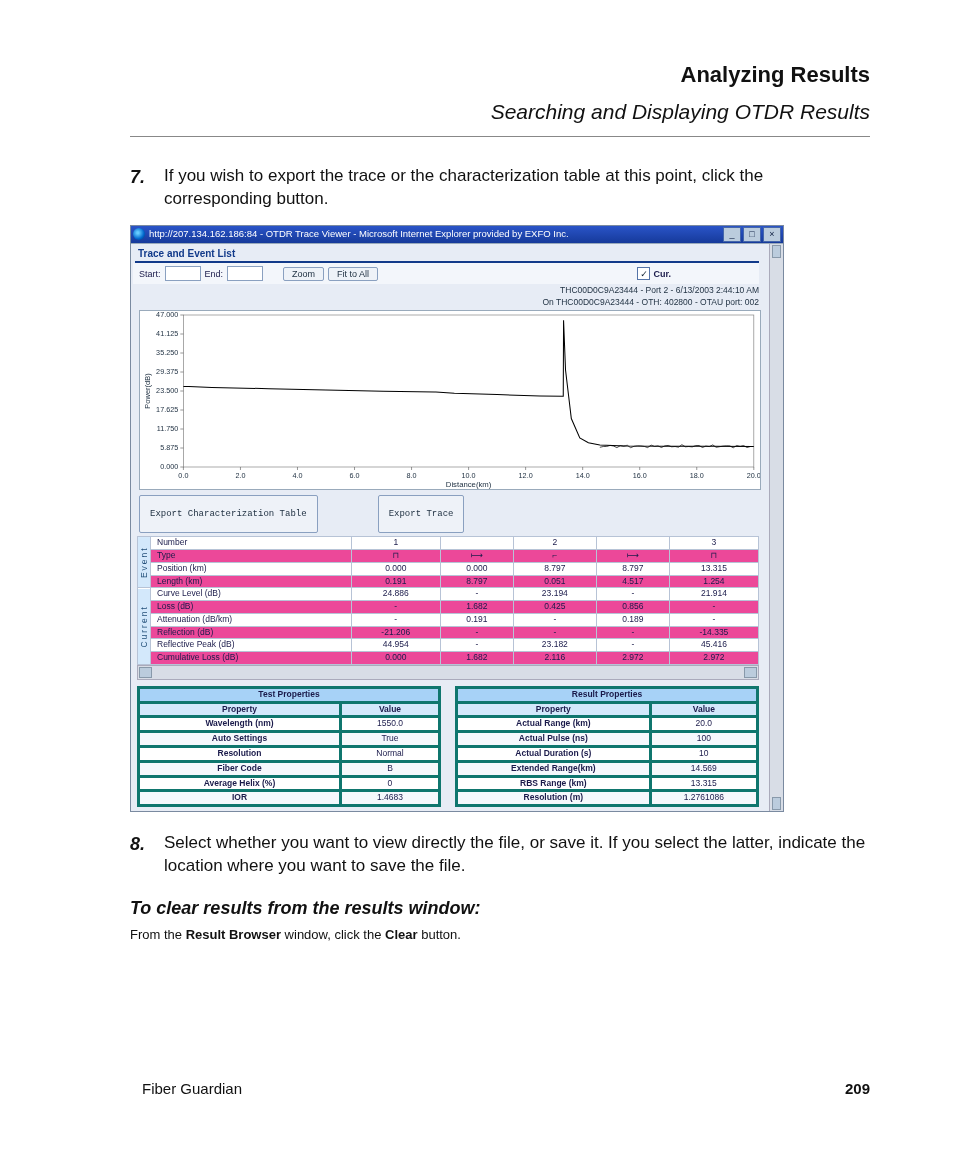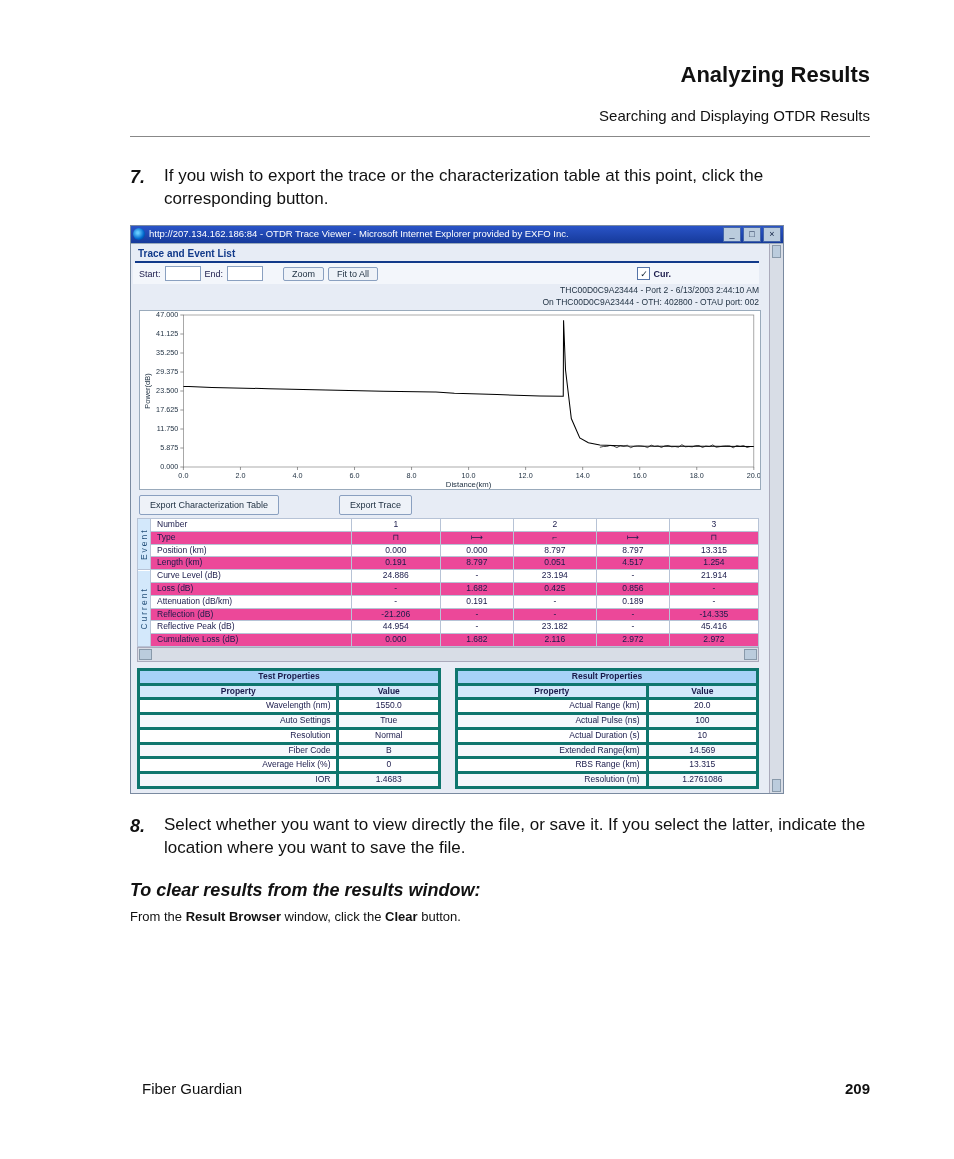--- a/index.html
+++ b/index.html
@@ -14,21 +14,21 @@
     width: 954px;
     height: 1159px;
     box-sizing: border-box;
     padding: 60px 84px 40px 130px;
     position: relative;
     font-size: 15px;
     line-height: 1.35;
   }
   .head-right { text-align: right; }
   .head-title { font-weight: 700; font-size: 22px; }
-  .head-sub   { font-size: 15px; margin-top: 16px; }
+  .head-sub   { font-style: italic; font-size: 21px; margin-top: 8px; }
   hr.rule { border: none; border-top: 1px solid #888; margin: 10px 0 28px; }
 
   ol.steps { list-style: none; padding: 0; margin: 0; }
   ol.steps > li { display: flex; margin: 0 0 14px; }
   ol.steps > li > .num { font-style: italic; font-weight: 700; width: 34px; flex: 0 0 34px; font-size: 18px; }
   ol.steps > li > .txt { flex: 1; font-size: 17px; }
   .italic-bold { font-style: italic; font-weight: 700; font-size: 18px; margin: 18px 0 6px; }
   .body-serif { font-size: 13px; }
   .body-serif b { font-weight: 700; }
 
@@ -117,21 +117,21 @@
   }
 
   .chart-wrap { margin: 0 14px 0 6px; }
   .chart-caption { text-align: right; font-size: 8.5px; color: #234; margin: 2px 0 2px; }
   .chart {
     background: #fff; border: 1px solid #9ab;
     width: 100%; height: 178px; display: block;
   }
 
   .btn-row { display: flex; gap: 60px; padding: 5px 0 3px 6px; }
-  .btn-row .pbtn { padding: 4px 10px; }
+  .btn-row .pbtn { padding: 13px 10px; font-family: Liberation Mono, monospace; }
 
   .tbl {
     border-collapse: collapse;
     width: calc(100% - 18px);
     margin: 0 14px 0 4px;
     background: #fff;
     font-size: 8.5px;
   }
   .tbl td, .tbl th {
     border: 1px solid #b7c3d6;
@@ -170,21 +170,21 @@
   }
   .props-row th, .props-row td {
     border: 3px solid #0f766e; padding: 1px 6px;
   }
   .props-row .sec-head th {
     background: #a7d2f7; font-weight: 700; text-align: center;
   }
   .props-row .col-head td {
     background: #d3e8fb; font-weight: 700; text-align: center;
   }
-  .props-row td.k { text-align: right; }
+  .props-row td.k { text-align: center; font-weight: bold; }
   .props-row td.v { text-align: center; }
   .props-row tr.alt td { background: #f5f8fc; }
 </style>
 </head>
 <body>
 
 <div class="page">
   <div class="head-right">
     <div class="head-title">Analyzing Results</div>
     <div class="head-sub">Searching and Displaying OTDR Results</div>

